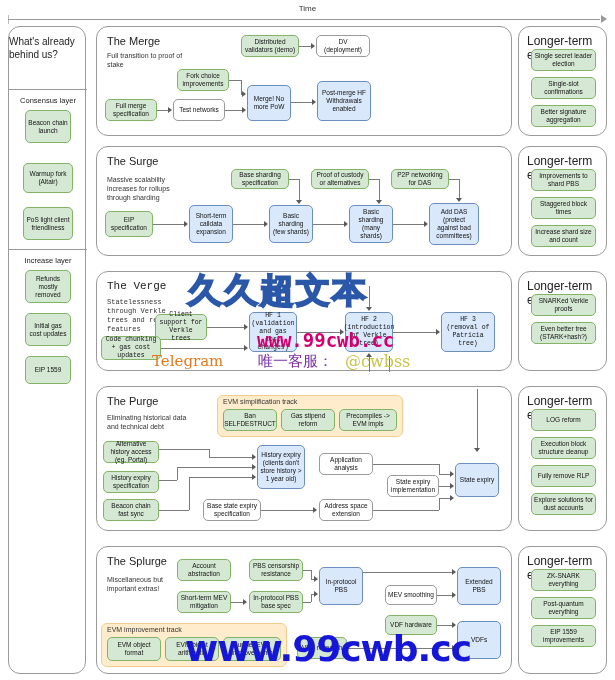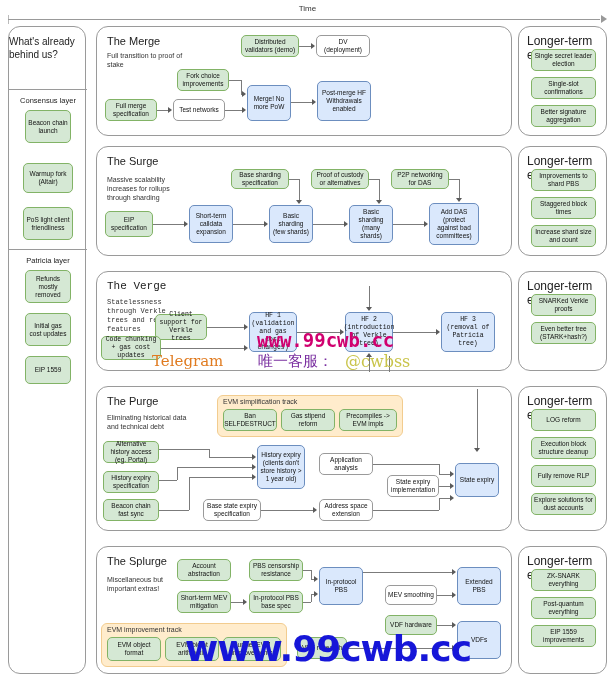--- a/index.html
+++ b/index.html
@@ -84,21 +84,21 @@
   <div class="panel" id="sidebar">
     <div class="sb-head">What's already behind us?</div>
 
     <div class="sb-div" style="top:62px;"></div>
     <div class="sb-sec" style="top:69px;">Consensus layer</div>
     <div class="node green" style="left:16px;top:83px;width:46px;height:33px;">Beacon chain launch</div>
     <div class="node green" style="left:14px;top:136px;width:50px;height:30px;">Warmup fork (Altair)</div>
     <div class="node green" style="left:14px;top:180px;width:50px;height:33px;">PoS light client friendliness</div>
 
     <div class="sb-div" style="top:222px;"></div>
-    <div class="sb-sec" style="top:229px;">Patricia layer</div>
+    <div class="sb-sec" style="top:229px;">Increase layer</div>
     <div class="node green" style="left:16px;top:243px;width:46px;height:33px;">Refunds mostly removed</div>
     <div class="node green" style="left:16px;top:286px;width:46px;height:33px;">Initial gas cost updates</div>
     <div class="node green" style="left:16px;top:329px;width:46px;height:28px;">EIP 1559</div>
   </div>
 
   <div class="panel" id="sec-merge" style="left:96px;top:26px;width:416px;height:110px;">
     <div class="panel-title" style="left:10px;top:8px;">The Merge</div>
     <div class="panel-sub" style="left:10px;top:24px;width:80px;">Full transition to proof of stake</div>
 
     <div class="node green" style="left:144px;top:8px;width:58px;height:22px;">Distributed validators (demo)</div>
@@ -339,19 +339,20 @@
     <div class="ar ar-r" style="left:355px;top:98px;"></div>
   </div>
 
   <div class="panel" id="ex-splurge" style="left:518px;top:546px;width:89px;height:128px;">
     <div class="extras-title" style="left:8px;top:7px;">Longer-term extras</div>
     <div class="node green" style="left:12px;top:22px;width:65px;height:22px;">ZK-SNARK everything</div>
     <div class="node green" style="left:12px;top:50px;width:65px;height:22px;">Post-quantum everything</div>
     <div class="node green" style="left:12px;top:78px;width:65px;height:22px;">EIP 1559 improvements</div>
   </div>
 
+  <div class="wm" id="wm-cn">久久超文本</div>
   <div class="wm" id="wm-url1">www.99cwb.cc</div>
   <div class="wm" id="wm-tg">Telegram</div>
   <div class="wm" id="wm-cn2">唯一客服：</div>
   <div class="wm" id="wm-cwbss">@cwbss</div>
   <div class="wm" id="wm-url2">www.99cwb.cc</div>
 
 </div>
 
 </body></html>

